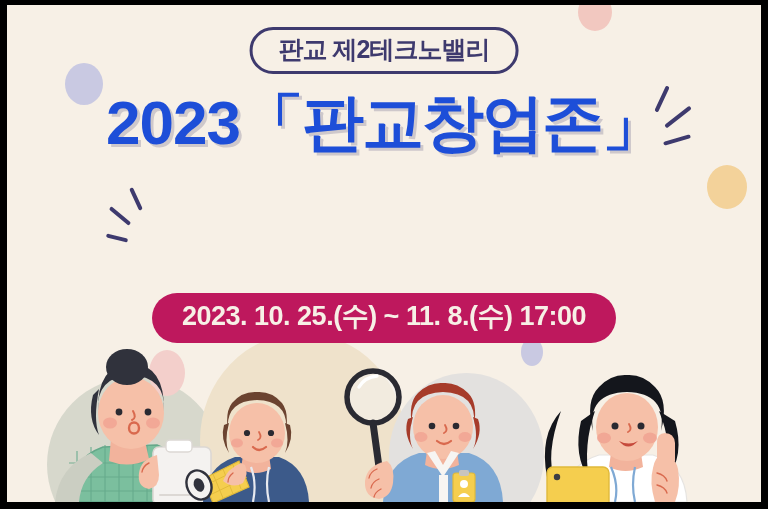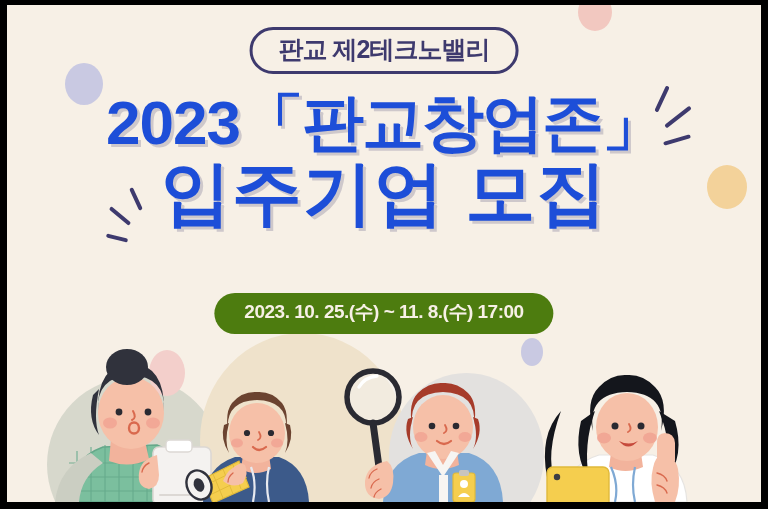--- a/index.html
+++ b/index.html
@@ -61,25 +61,25 @@
   }
   .num2023{letter-spacing:-1px;margin-right:2px;}
   .brk{font-weight:bold;}
 
   
   .spark{position:absolute;background:#3E3A6E;border-radius:2px;}
 
   
   .datepill{
     position:absolute;left:50%;top:288px;transform:translateX(-50%);
-    background:#4d7c0f;
+    background:#be185d;
     color:#F7F0E6;
     border-radius:26px;
     padding:9px 30px 11px;
-    font-size:19px;
+    font-size:27px;
     font-weight:bold;
     letter-spacing:-0.5px;
     white-space:nowrap;
     line-height:1.1;
   }
 
   
   .people{position:absolute;left:0;bottom:0;width:754px;height:175px;}
 </style>
 </head>
@@ -105,21 +105,20 @@
     <div class="spark" style="left:668px;top:121px;width:4px;height:28px;transform:rotate(74deg);"></div>
 
     <div class="spark" style="left:127px;top:182px;width:4px;height:24px;transform:rotate(-25deg);"></div>
     <div class="spark" style="left:111px;top:198px;width:4px;height:26px;transform:rotate(-50deg);"></div>
     <div class="spark" style="left:108px;top:222px;width:4px;height:22px;transform:rotate(-76deg);"></div>
 
     <div class="headline">
       <div class="hl-line l1">
         <span class="num2023">2023</span><span class="brk">「</span><span>판교창업존</span><span class="brk">」</span>
       </div>
-      <div class="hl-line l2">입주기업 모집</div>
     </div>
 
     <div class="datepill">2023. 10. 25.(수) ~ 11. 8.(수) 17:00</div>
 
     <svg class="people" viewBox="0 0 754 175">
 
       <g>
         <path d="M60 175 Q62 132 96 120 L150 118 Q178 128 180 175 Z" fill="#7BBF9E"></path>
         <path d="M60 175 Q62 132 96 120 L150 118 Q178 128 180 175 Z" fill="none" stroke="#64A88A" stroke-width="1.4"></path>
         <g stroke="#64A88A" stroke-width="1.2" opacity=".85">

